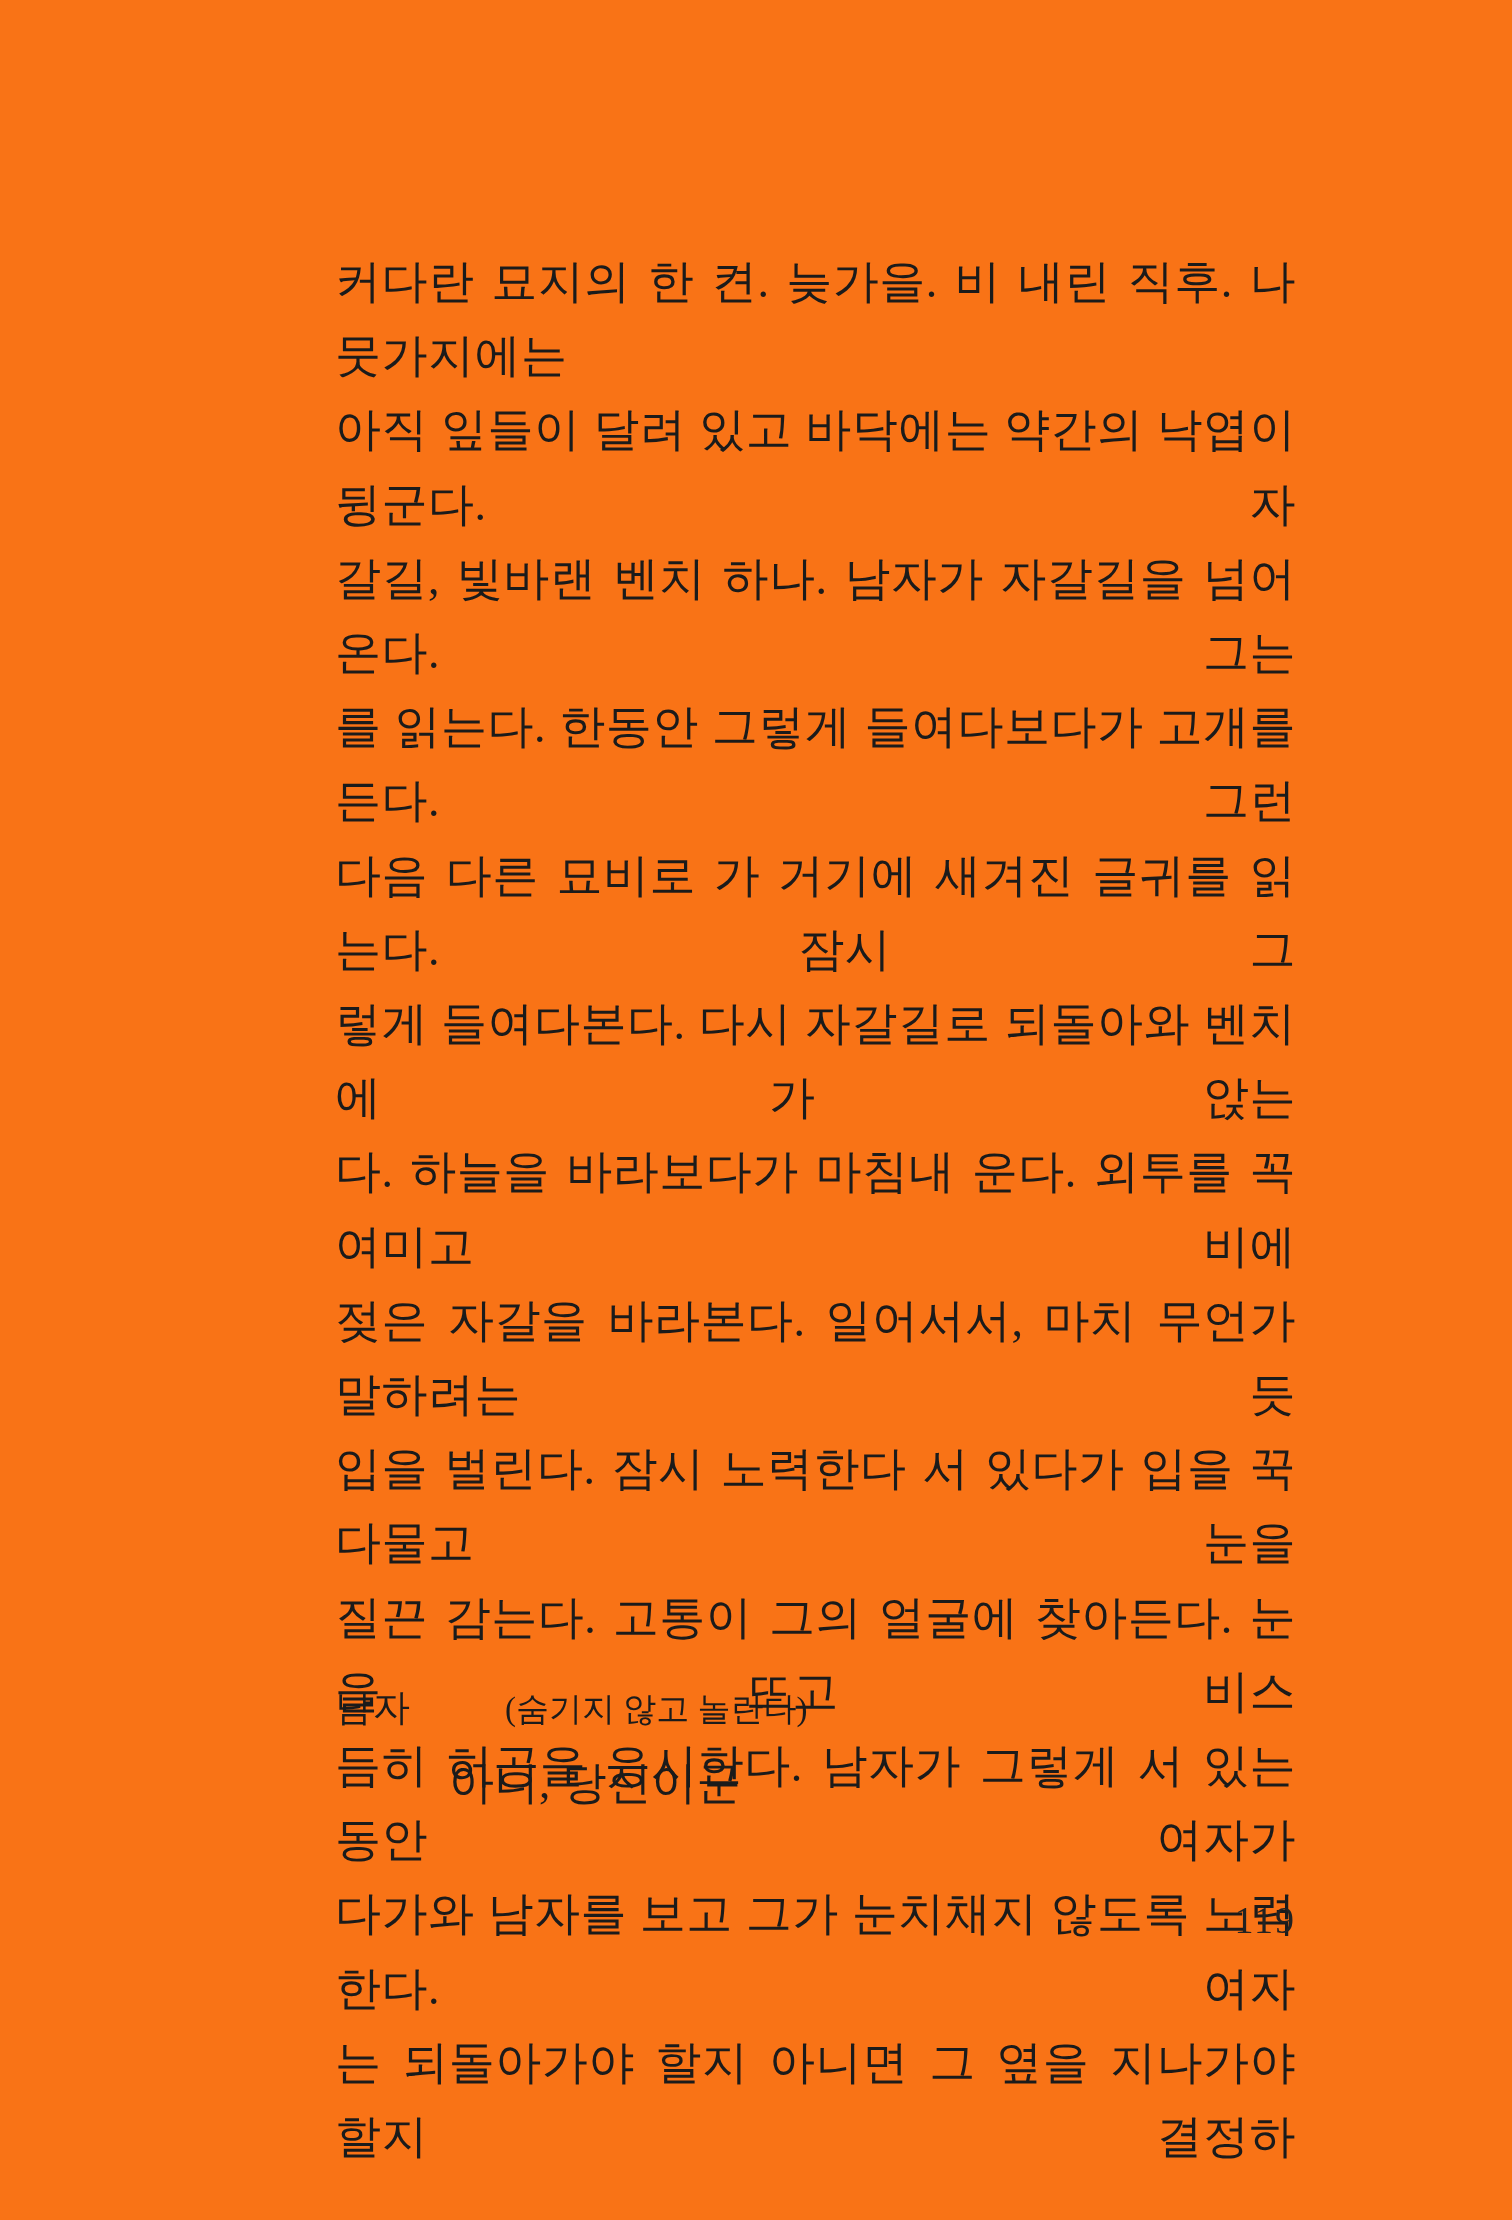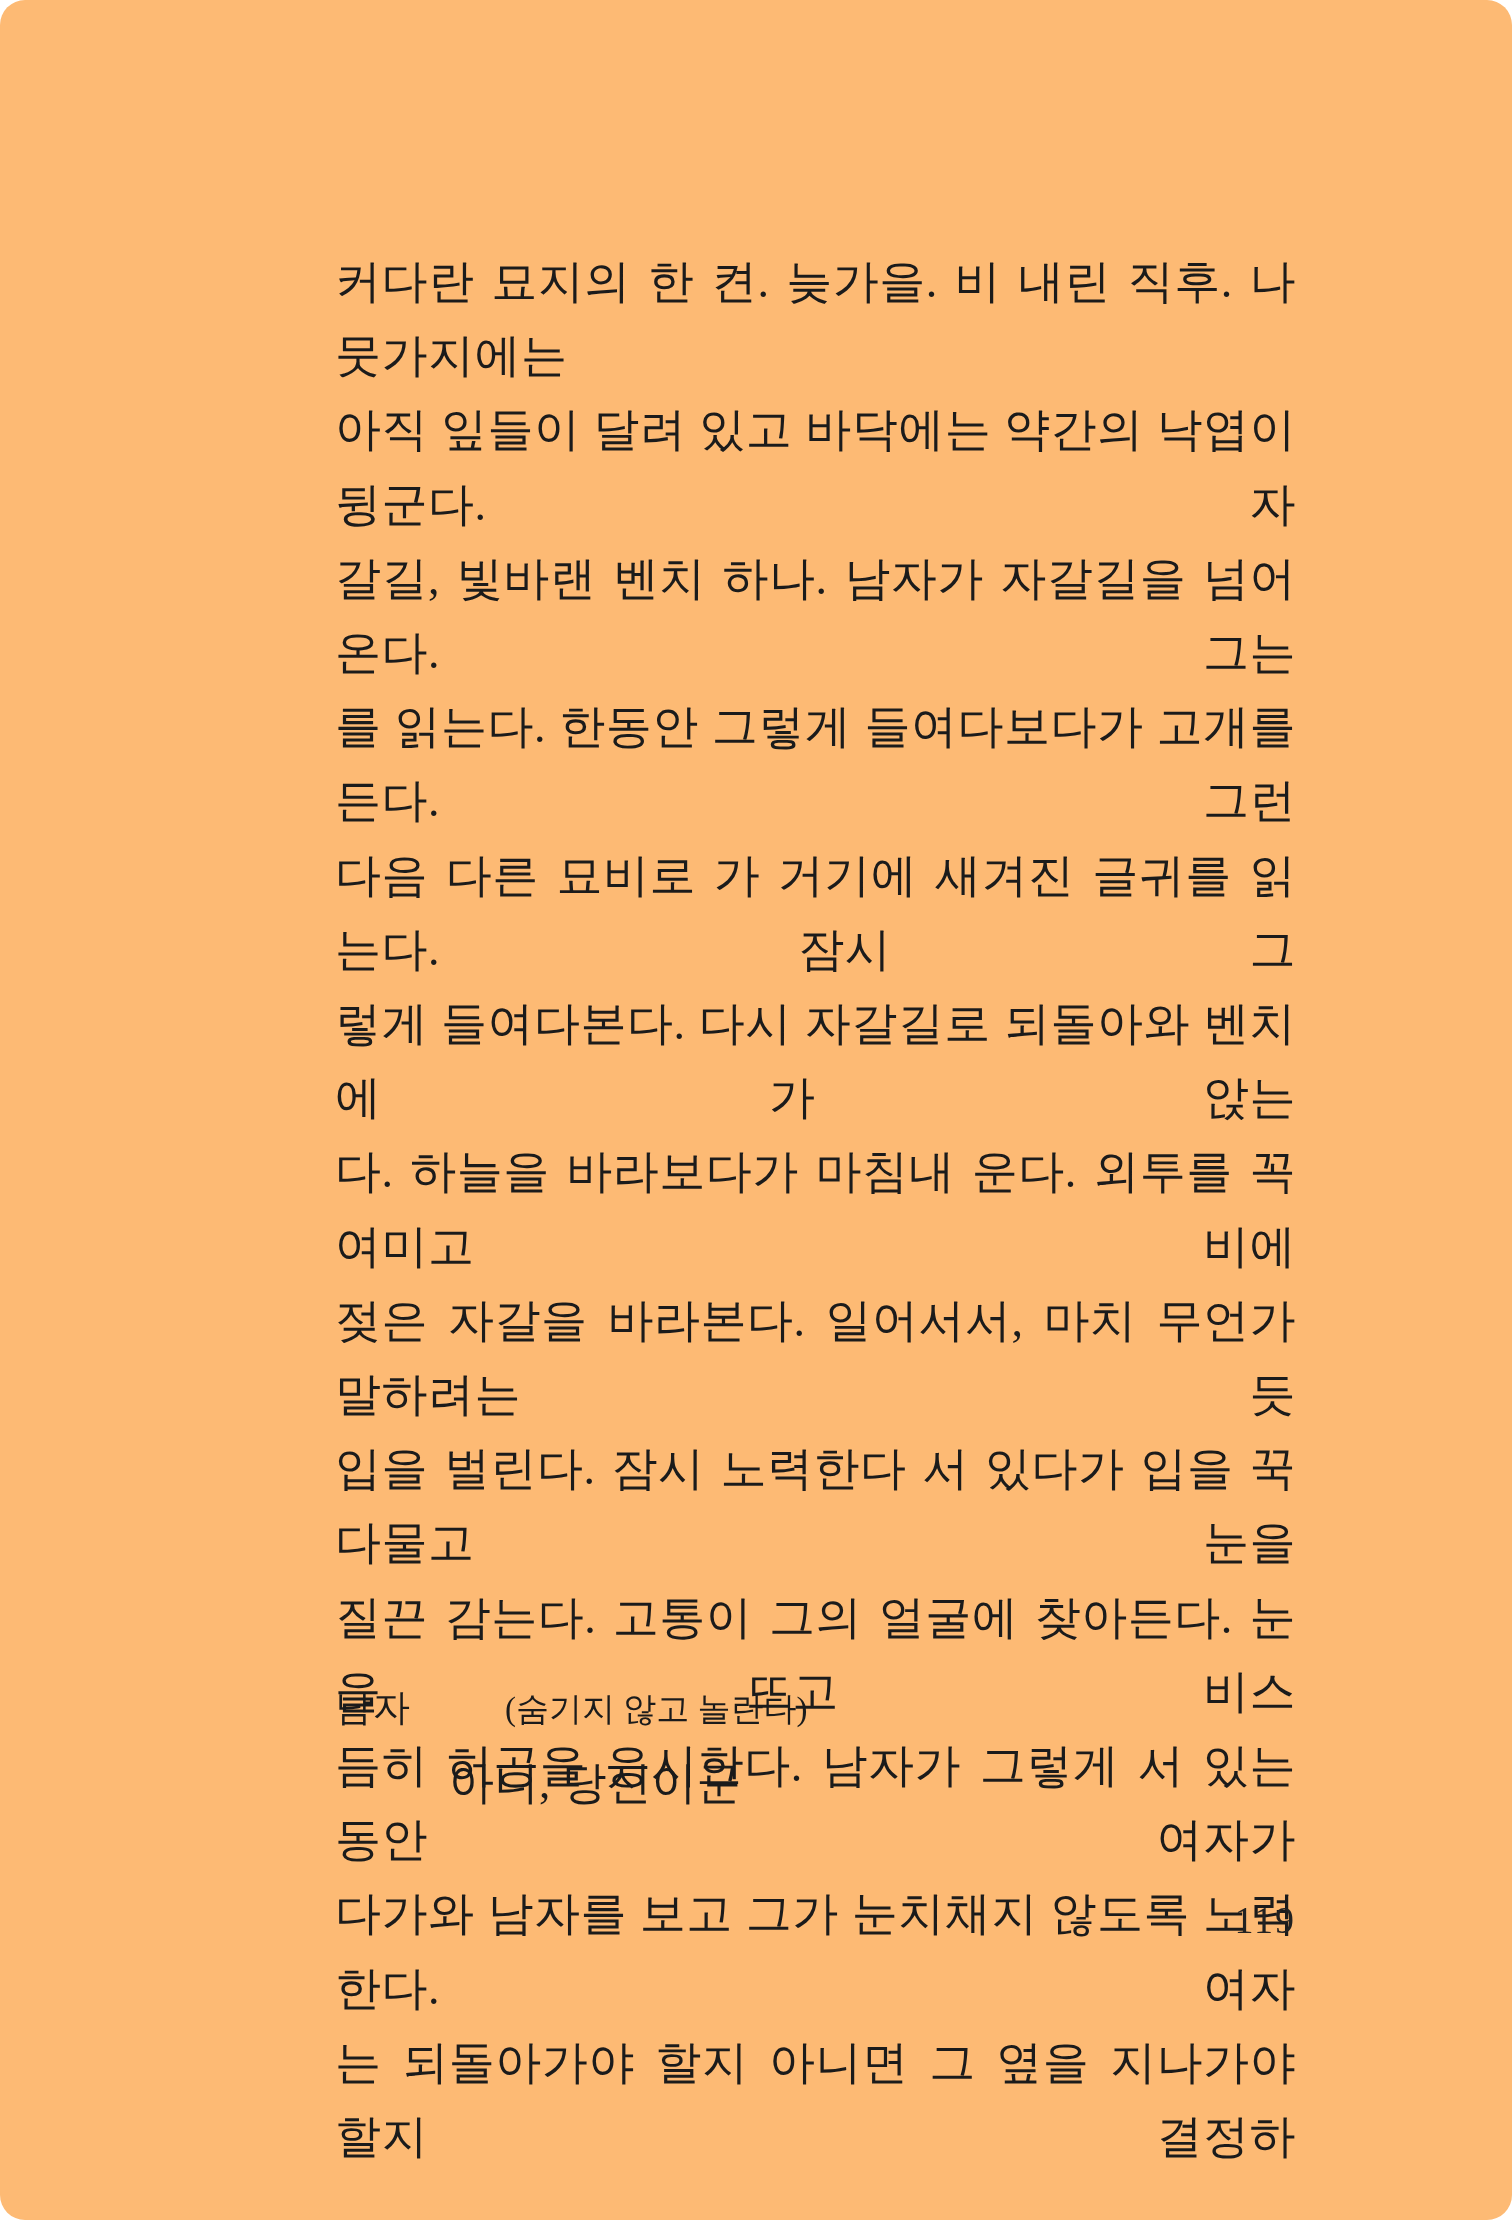--- a/index.html
+++ b/index.html
@@ -4,25 +4,24 @@
 <style>
   html, body {
     margin: 0;
     padding: 0;
     background: #ffffff;
   }
   .book-page {
     position: relative;
     width: 1512px;
     height: 2220px;
-    background: #fdba74;
+    background: #f97316;
     color: #1b1b1b;
     font-family: "Liberation Serif", "DejaVu Serif", serif;
     overflow: hidden;
-    border-radius: 25px;
   }
   
   .stage-direction {
     position: absolute;
     left: 335px;
     top: 245px;
     width: 961px;
     font-size: 46px;
     line-height: 74.2px;
     letter-spacing: 0.5px;

